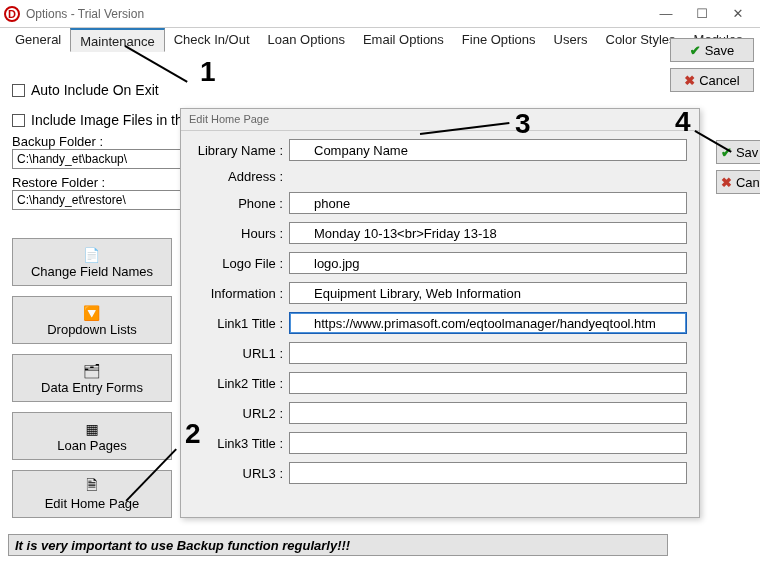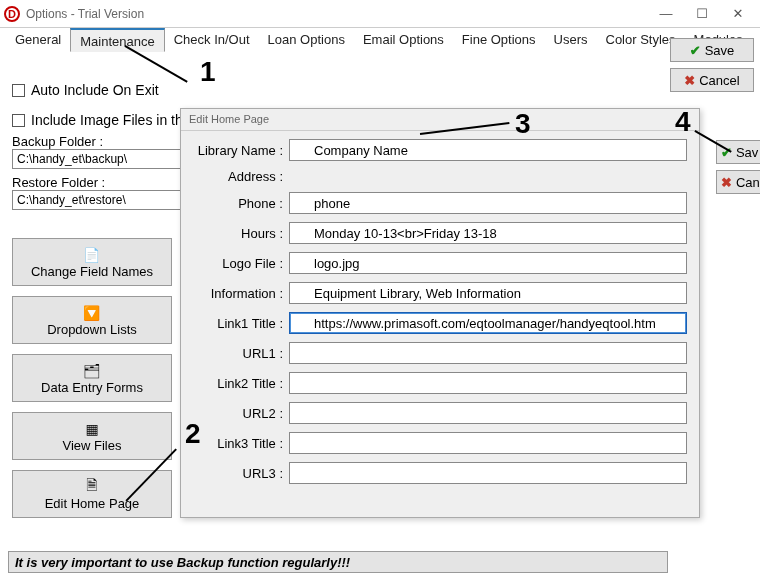--- a/index.html
+++ b/index.html
@@ -163,21 +163,21 @@
     background: #fff;
     padding: 2px 24px;
     font-size: 13px;
   }
   .form-row .finput.focused {
     border: 1px solid #1a5fb4;
     box-shadow: 0 0 0 1px #4a90d9 inset;
   }
   .footer-msg {
     position: absolute;
-    left: 8px; bottom: 6px;
+    left: 8px; bottom: 23px;
     width: 660px;
     height: 22px;
     border: 1px solid #999;
     background: #e4e4e4;
     padding: 3px 6px;
     font-weight: bold;
     font-style: italic;
     font-size: 13px;
   }
   .annot {
@@ -266,21 +266,21 @@
     <div class="tool-btn">
       <div class="ico">🔽</div>
       <div>Dropdown Lists</div>
     </div>
     <div class="tool-btn">
       <div class="ico">🗂</div>
       <div>Data Entry Forms</div>
     </div>
     <div class="tool-btn">
       <div class="ico">▦</div>
-      <div>View Files</div>
+      <div>Loan Pages</div>
     </div>
     <div class="tool-btn">
       <div class="ico">🗎</div>
       <div>Edit Home Page</div>
     </div>
   </div>
 </div>
 
 <div class="dialog">
   <div class="dlg-title">Edit Home Page</div>

